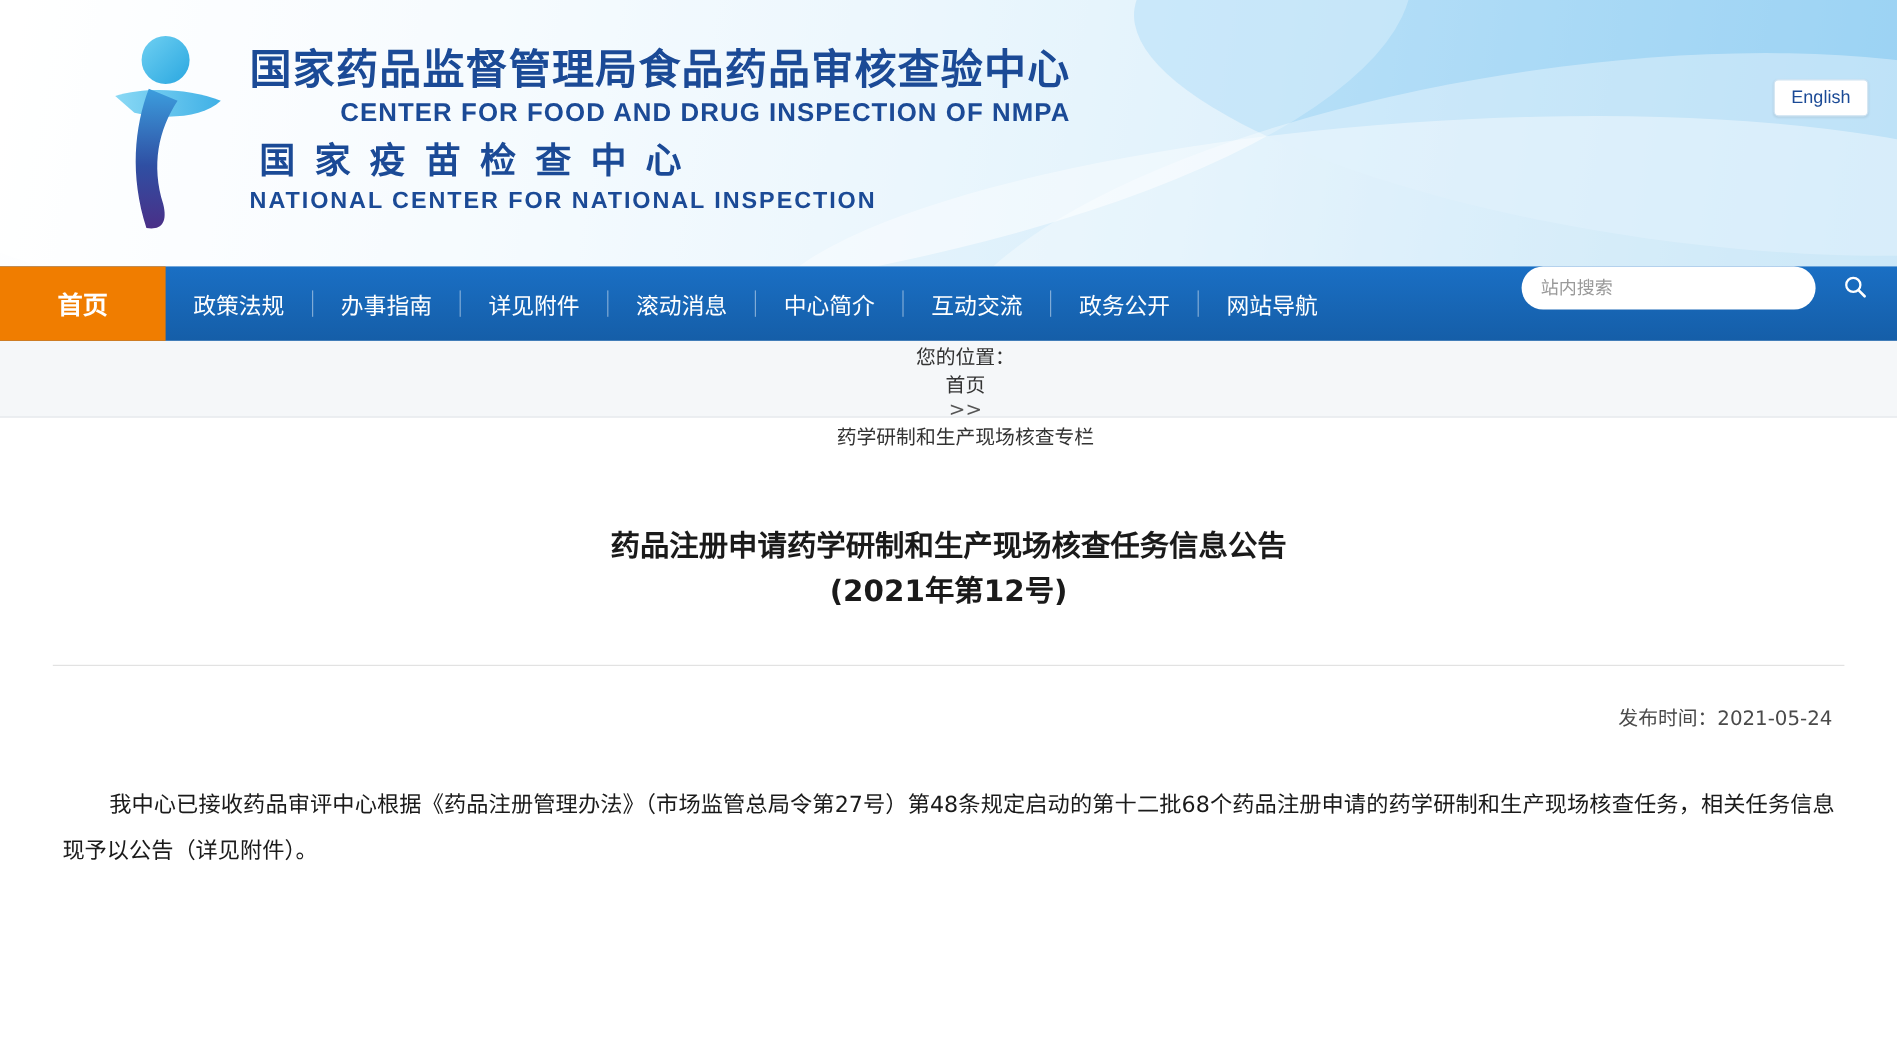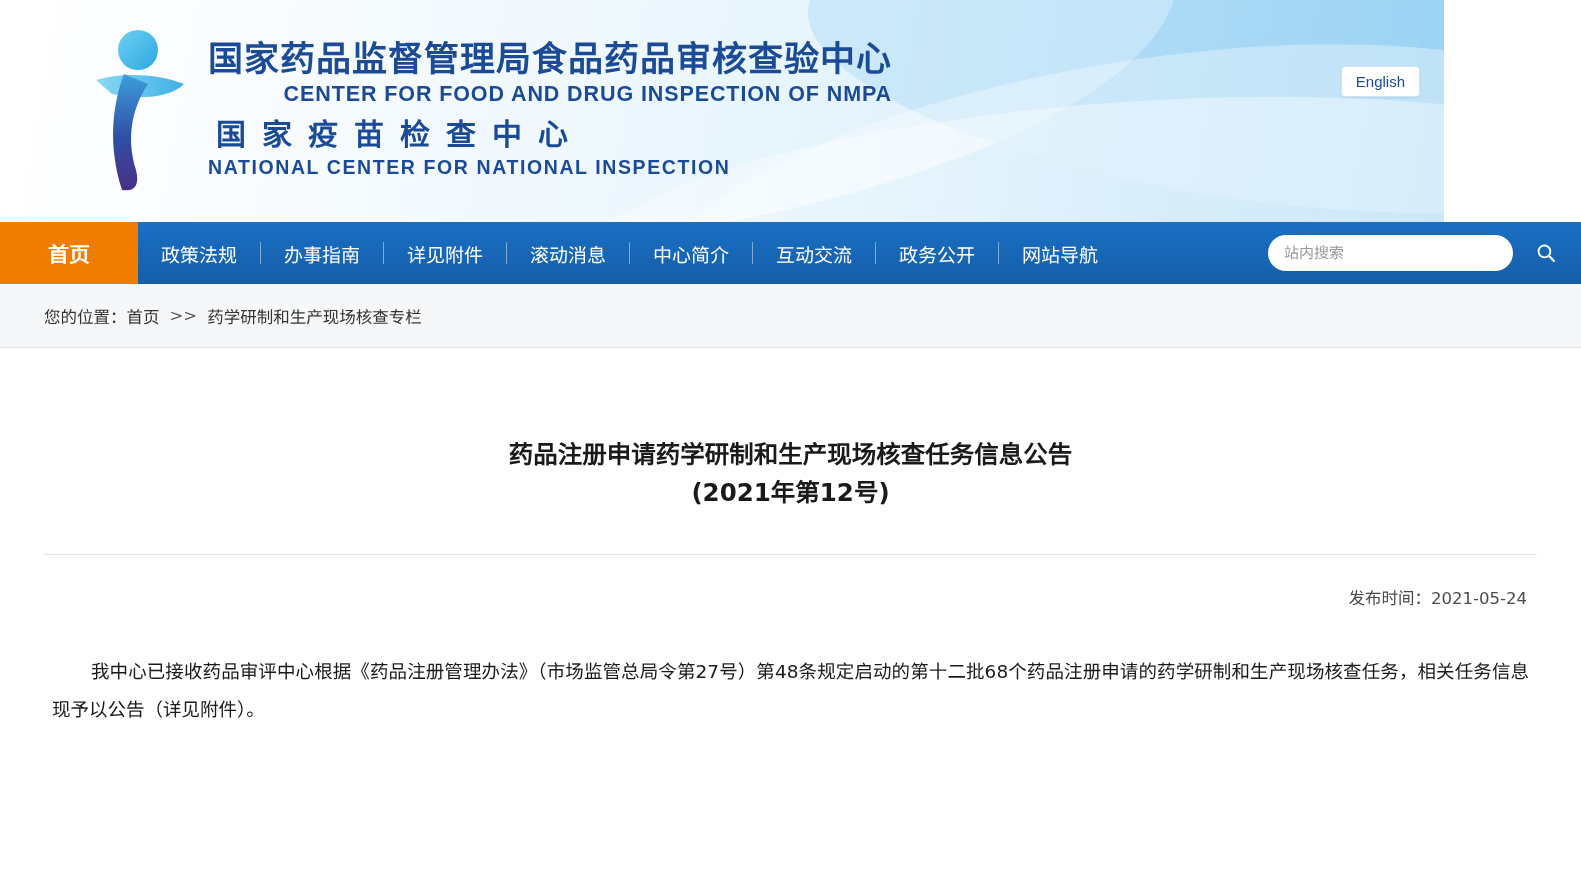--- a/index.html
+++ b/index.html
@@ -8,21 +8,21 @@
     margin: 0; padding: 0;
     width: 1581px; height: 880px;
     background: #ffffff;
     font-family: "Liberation Sans", "DejaVu Sans", sans-serif;
     overflow: hidden;
   }
 
   
   .banner {
     position: relative;
-    width: 1444px;
+    width: 1581px;
     height: 222px;
     background: linear-gradient(100deg, #ffffff 0%, #eef7fd 22%, #d8eefb 44%, #bfe3f8 63%, #9ed4f3 80%, #7cc4ee 100%);
     overflow: hidden;
   }
   .banner .wave1 {
     position: absolute; left: -120px; top: -170px;
     width: 1300px; height: 420px;
     border-radius: 50%;
     background: rgba(255,255,255,0.55);
     transform: rotate(-6deg);
@@ -138,21 +138,21 @@
     display: flex; align-items: center;
     height: 47px;
     font-family: "DejaVu Sans", "Liberation Sans", sans-serif;
   }
   .nav-sep {
     width: 1px; height: 22px;
     background: rgba(255,255,255,0.45);
   }
   .nav-search-wrap {
     margin-left: auto;
-    display: flex; align-items: center;
+    display: flex; align-items: flex-start;
     padding-right: 18px;
   }
   .nav-search-input {
     width: 245px; height: 36px;
     border: none; border-radius: 18px;
     background: #ffffff;
     padding: 0 16px;
     font-size: 15px;
     color: #333;
     outline: none;
@@ -167,24 +167,25 @@
     cursor: pointer;
     display: flex; align-items: center; justify-content: center;
   }
 
   
   .breadcrumb-bar {
     height: 64px;
     background: #f5f7f9;
     border-bottom: 1px solid #e3e7ea;
     display: flex; align-items: center;
-    padding-left: 44px;
+    padding-left: 28px;
     font-size: 16.5px;
     color: #333333;
     font-family: "DejaVu Sans", "Liberation Sans", sans-serif;
+    flex-direction: column;
   }
   .breadcrumb-bar .sep { margin: 0 10px; color: #555; }
   .breadcrumb-link { color: #333; cursor: pointer; text-decoration: none; }
 
   
   .article {
     padding: 0 44px;
   }
   .article-title {
     text-align: center;

